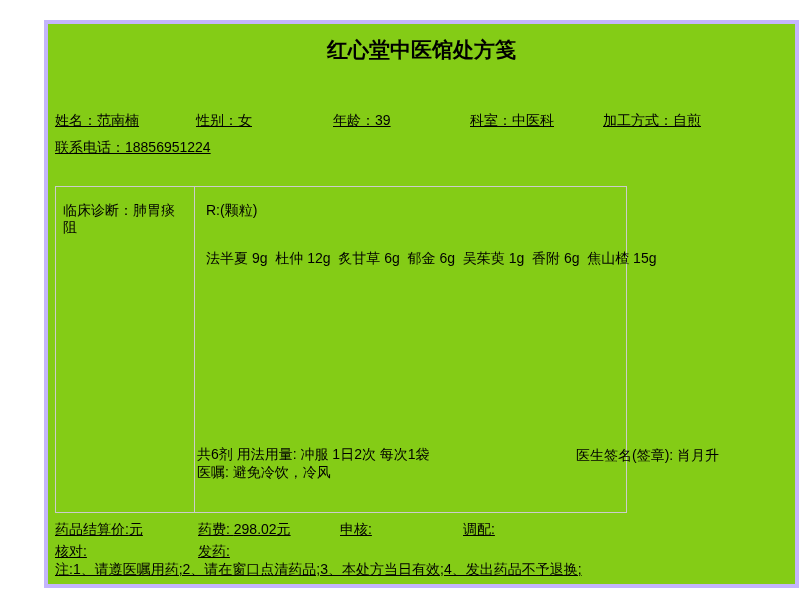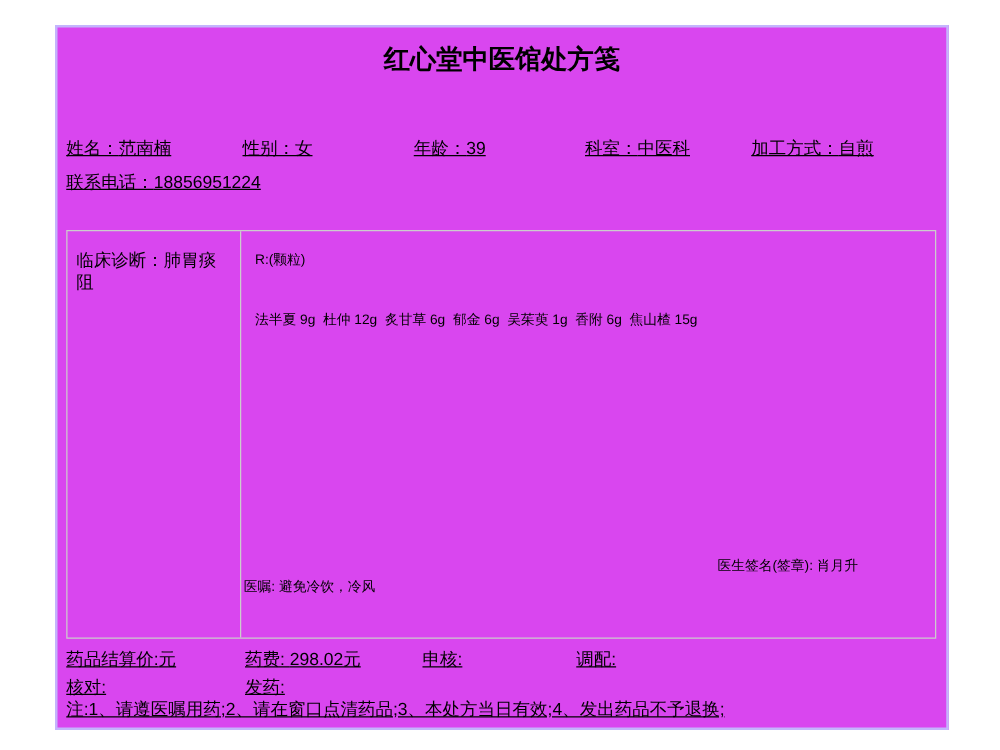--- a/index.html
+++ b/index.html
@@ -1,22 +1,22 @@
 <!DOCTYPE html>
 <html><head>
 <meta charset="utf-8">
 <style>
   html,body{margin:0;padding:0;background:#fff;}
   body{width:800px;height:600px;position:relative;font-family:"Liberation Sans",sans-serif;color:#000;}
-  .page{position:absolute;left:44px;top:20px;width:711px;height:560px;border:2px solid #c4b5fd;background:#d946ef;}
+  .page{position:absolute;left:44px;top:20px;width:711px;height:560px;border:4px solid #c4b5fd;background:#84cc16;padding-left:36px;}
   .f{position:absolute;font-size:14px;line-height:16px;white-space:pre;text-decoration:underline;}
   .title{position:absolute;left:0;top:14px;width:100%;text-align:center;font-size:21px;font-weight:bold;line-height:24px;}
-  .rx-table{position:absolute;left:7px;top:162px;width:696px;height:327px;border:1px solid #ccc;box-sizing:border-box;display:flex;}
+  .rx-table{position:absolute;left:7px;top:162px;width:572px;height:327px;border:1px solid #ccc;box-sizing:border-box;display:flex;}
   .diag-cell{width:139px;border-right:1px solid #ccc;box-sizing:border-box;padding:15px 6px 0 7px;font-size:14px;line-height:17px;}
-  .rx-cell{flex:1;position:relative;font-size:11px;}
+  .rx-cell{flex:1;position:relative;font-size:14px;}
   .rx-cell .abs{position:absolute;white-space:pre;line-height:16px;}
   .usage{position:absolute;left:2px;top:258px;line-height:18px;white-space:pre;}
   .doctor-sign{position:absolute;left:381px;top:258px;width:152px;line-height:20px;}
 </style>
 </head>
 <body>
 
 <div class="page">
 
   <div class="title">红心堂中医馆处方笺</div>
@@ -27,21 +27,21 @@
   <div class="f" style="left:422px;top:88px"><span>科室：</span><span>中医科</span></div>
   <div class="f" style="left:555px;top:88px"><span>加工方式：</span><span>自煎</span></div>
 
   <div class="f" style="left:7px;top:115px"><span>联系电话：</span><span>18856951224</span></div>
 
   <div class="rx-table">
     <div class="diag-cell"><span>临床诊断：</span><span>肺胃痰阻</span></div>
     <div class="rx-cell">
       <div class="abs" style="left:11px;top:15px">R:(颗粒)</div>
       <div class="abs" style="left:11px;top:63px">法半夏 9g  杜仲 12g  炙甘草 6g  郁金 6g  吴茱萸 1g  香附 6g  焦山楂 15g</div>
-      <div class="usage"><br><span>医嘱: 避免冷饮，冷风</span></div>
+      <div class="usage"><span>共6剂 用法用量: 冲服 1日2次 每次1袋</span><br><span>医嘱: 避免冷饮，冷风</span></div>
       <div class="doctor-sign"><span>医生签名(签章): </span><span>肖月升</span></div>
     </div>
   </div>
 
   <div class="f" style="left:7px;top:497px"><span>药品结算价:</span><span>元</span></div>
   <div class="f" style="left:150px;top:497px"><span>药费: </span><span>298.02元</span></div>
   <div class="f" style="left:292px;top:497px">申核:</div>
   <div class="f" style="left:415px;top:497px">调配:</div>
   <div class="f" style="left:7px;top:519px">核对:</div>
   <div class="f" style="left:150px;top:519px">发药:</div>

